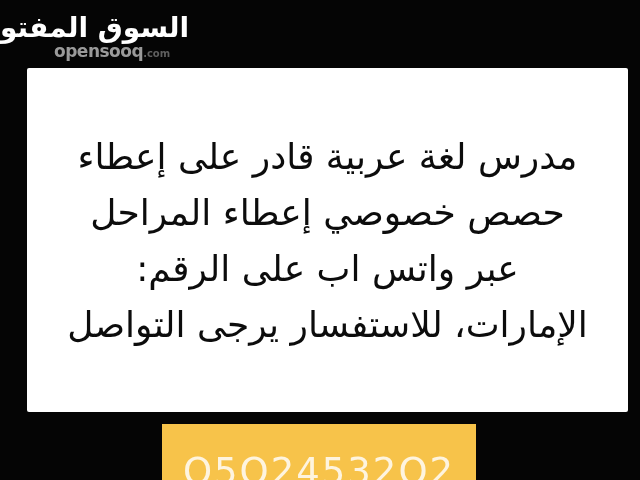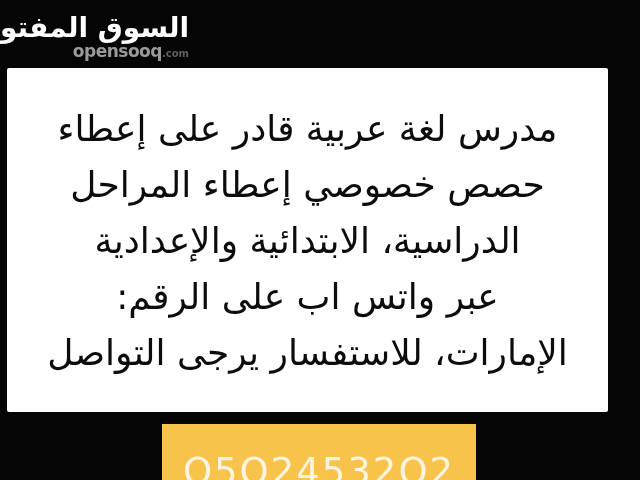--- a/index.html
+++ b/index.html
@@ -11,29 +11,29 @@
   }
   .stage{position:absolute;inset:0;width:640px;height:480px;background:#050505;}
 
   
   .logo{position:absolute;left:14px;top:12px;width:175px;text-align:center;}
   .logo-ar{
     color:#ffffff;font-weight:700;font-size:28px;line-height:32px;
     direction:rtl;letter-spacing:-1px;white-space:nowrap;
   }
   .logo-en{
-    margin-top:-2px;margin-left:40px;text-align:right;
+    margin-top:-2px;margin-left:40px;text-align:left;
     color:#9a9a9a;font-weight:700;font-size:17px;line-height:18px;
     letter-spacing:-0.5px;white-space:nowrap;
   }
   .logo-tld{font-size:10px;color:#5f5f5f;letter-spacing:0;}
 
   
   .card{
-    position:absolute;left:7px;top:68px;width:601px;height:344px;
+    position:absolute;left:27px;top:68px;width:601px;height:344px;
     background:#ffffff;border-radius:2px;
     display:flex;flex-direction:column;justify-content:center;
     padding-top:2px;box-sizing:border-box;
   }
   .card-line{
     direction:rtl;text-align:center;
     color:#0c0c0c;font-size:36px;line-height:56px;
     white-space:nowrap;
   }
 
@@ -55,21 +55,20 @@
 <div class="stage">
 
   <div class="logo">
     <div class="logo-ar">السوق المفتوح</div>
     <div class="logo-en"><span>opensooq</span><span class="logo-tld">.com</span></div>
   </div>
 
   <div class="card" style="background-color: rgb(255, 255, 255);">
     <div class="card-line">مدرس لغة عربية قادر على إعطاء</div>
     <div class="card-line">حصص خصوصي إعطاء المراحل</div>
-    <div class="card-line">الدراسية، الابتدائية والإعدادية</div>
     <div class="card-line">عبر واتس اب على الرقم:</div>
     <div class="card-line">الإمارات، للاستفسار يرجى التواصل</div>
   </div>
 
   <div class="phone-box" style="background-color: rgb(247, 195, 74);">
     <div class="phone" style="color: rgb(255, 249, 236);">O5O24532O2</div>
   </div>
 
 </div>
 

